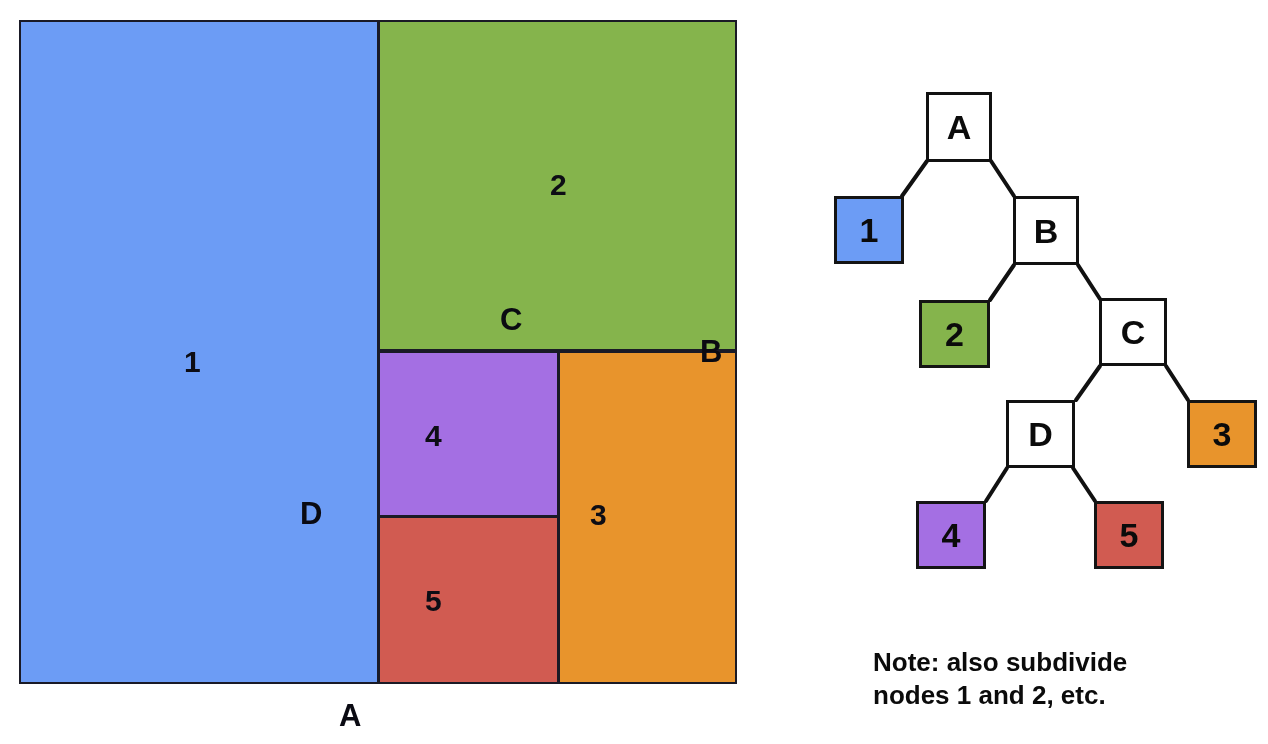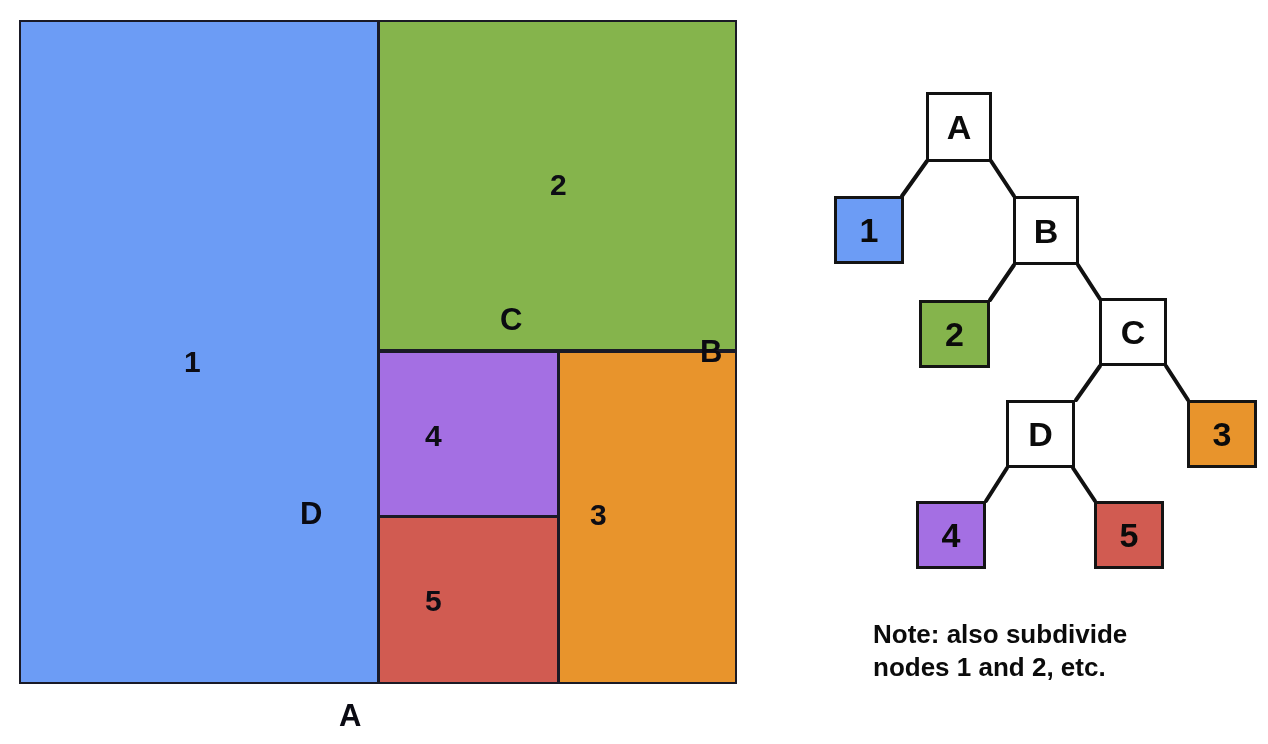--- a/index.html
+++ b/index.html
@@ -55,20 +55,21 @@
     background:#ffffff;
     display:flex;align-items:center;justify-content:center;
     font-size:34px;font-weight:700;color:#0b0b0b;line-height:1;
   }
   .node.leaf{border-color:#141414;}
   .note{
     position:absolute;
     font-size:26px;font-weight:700;color:#0b0b0b;
     line-height:1.25;text-align:left;
     white-space:pre-line;
+    margin-top:28px;
   }
 </style>
 </head>
 <body>
 
 <div id="stage">
 
   <div id="partition">
 
     <div class="rect" id="r1" style="background: rgb(108, 156, 245);">

